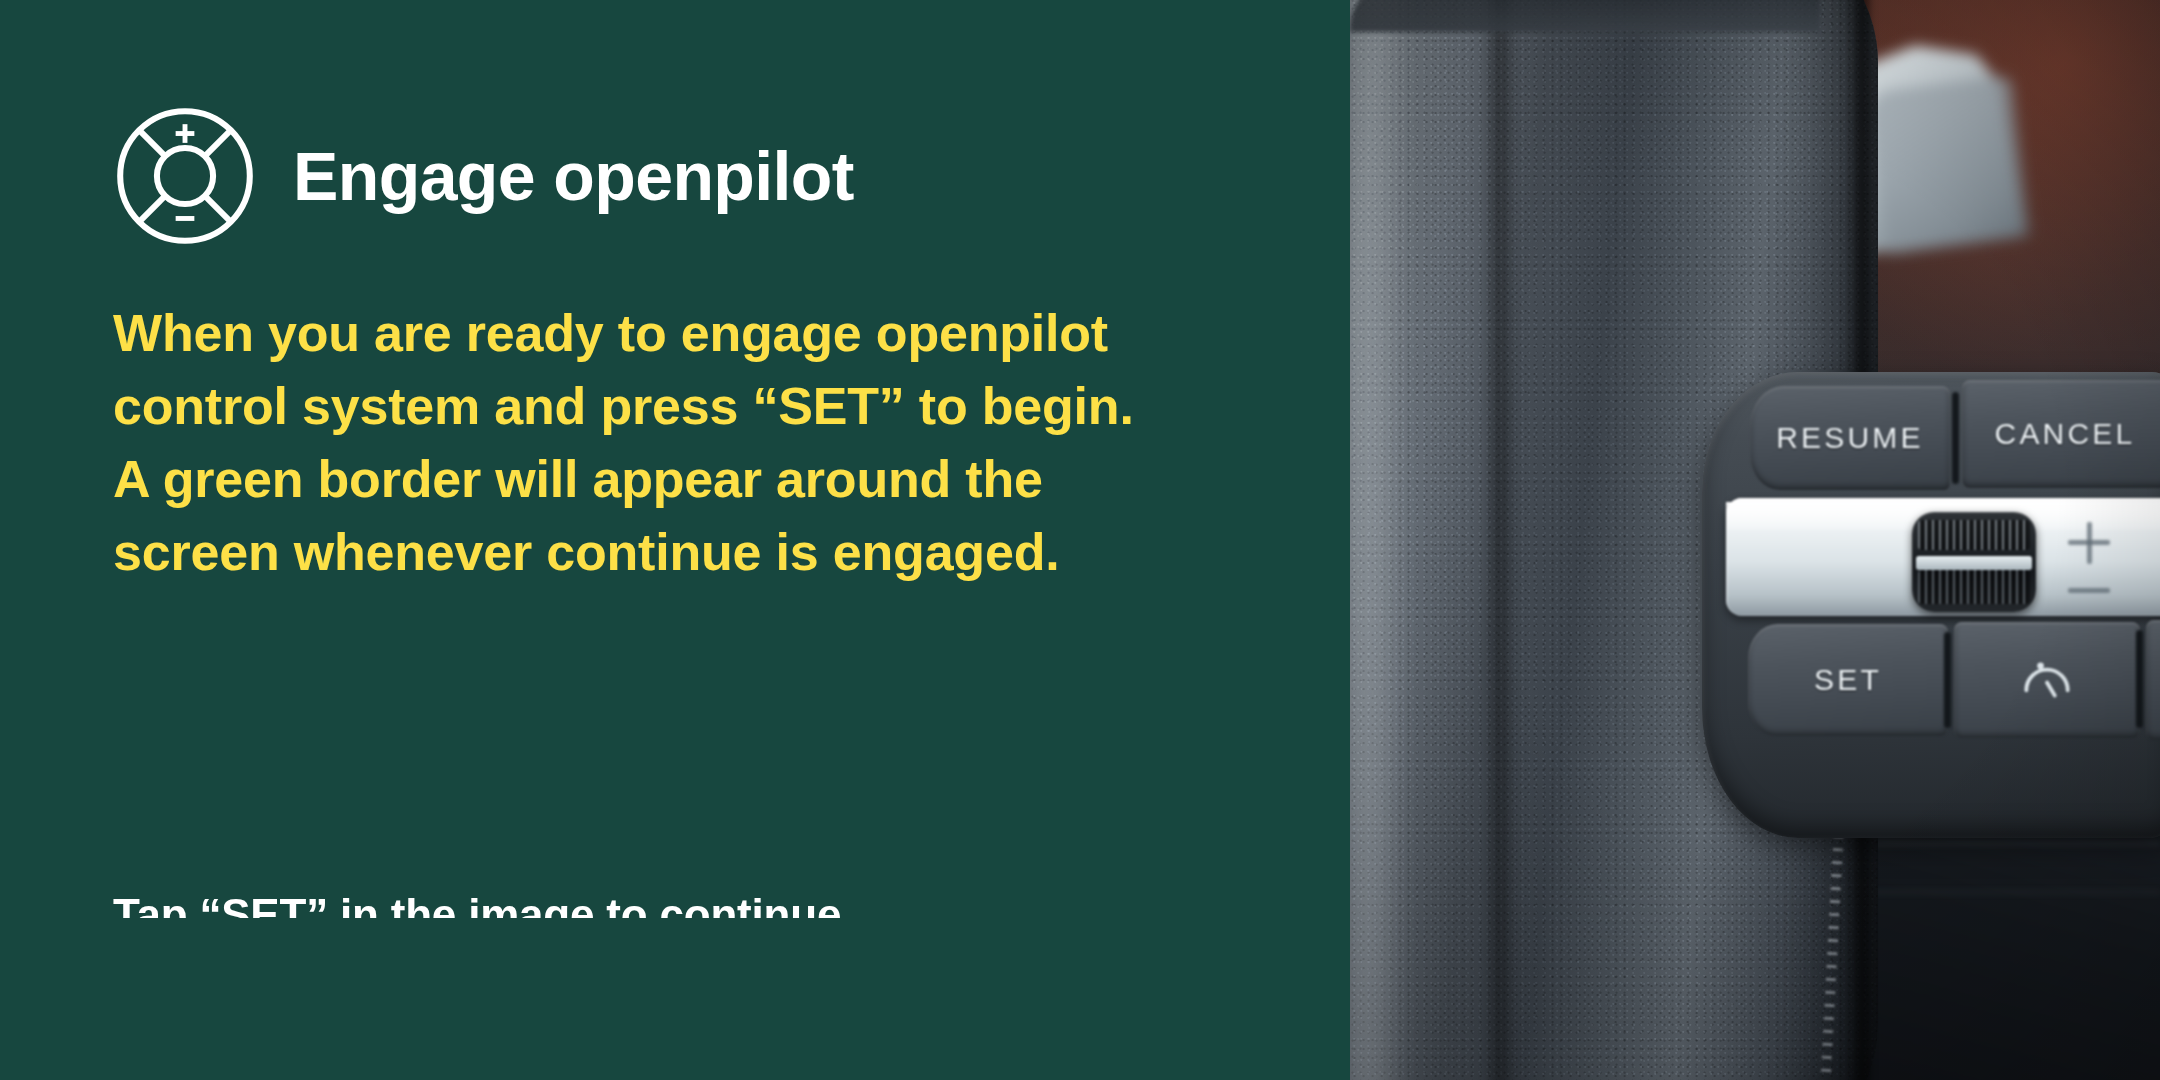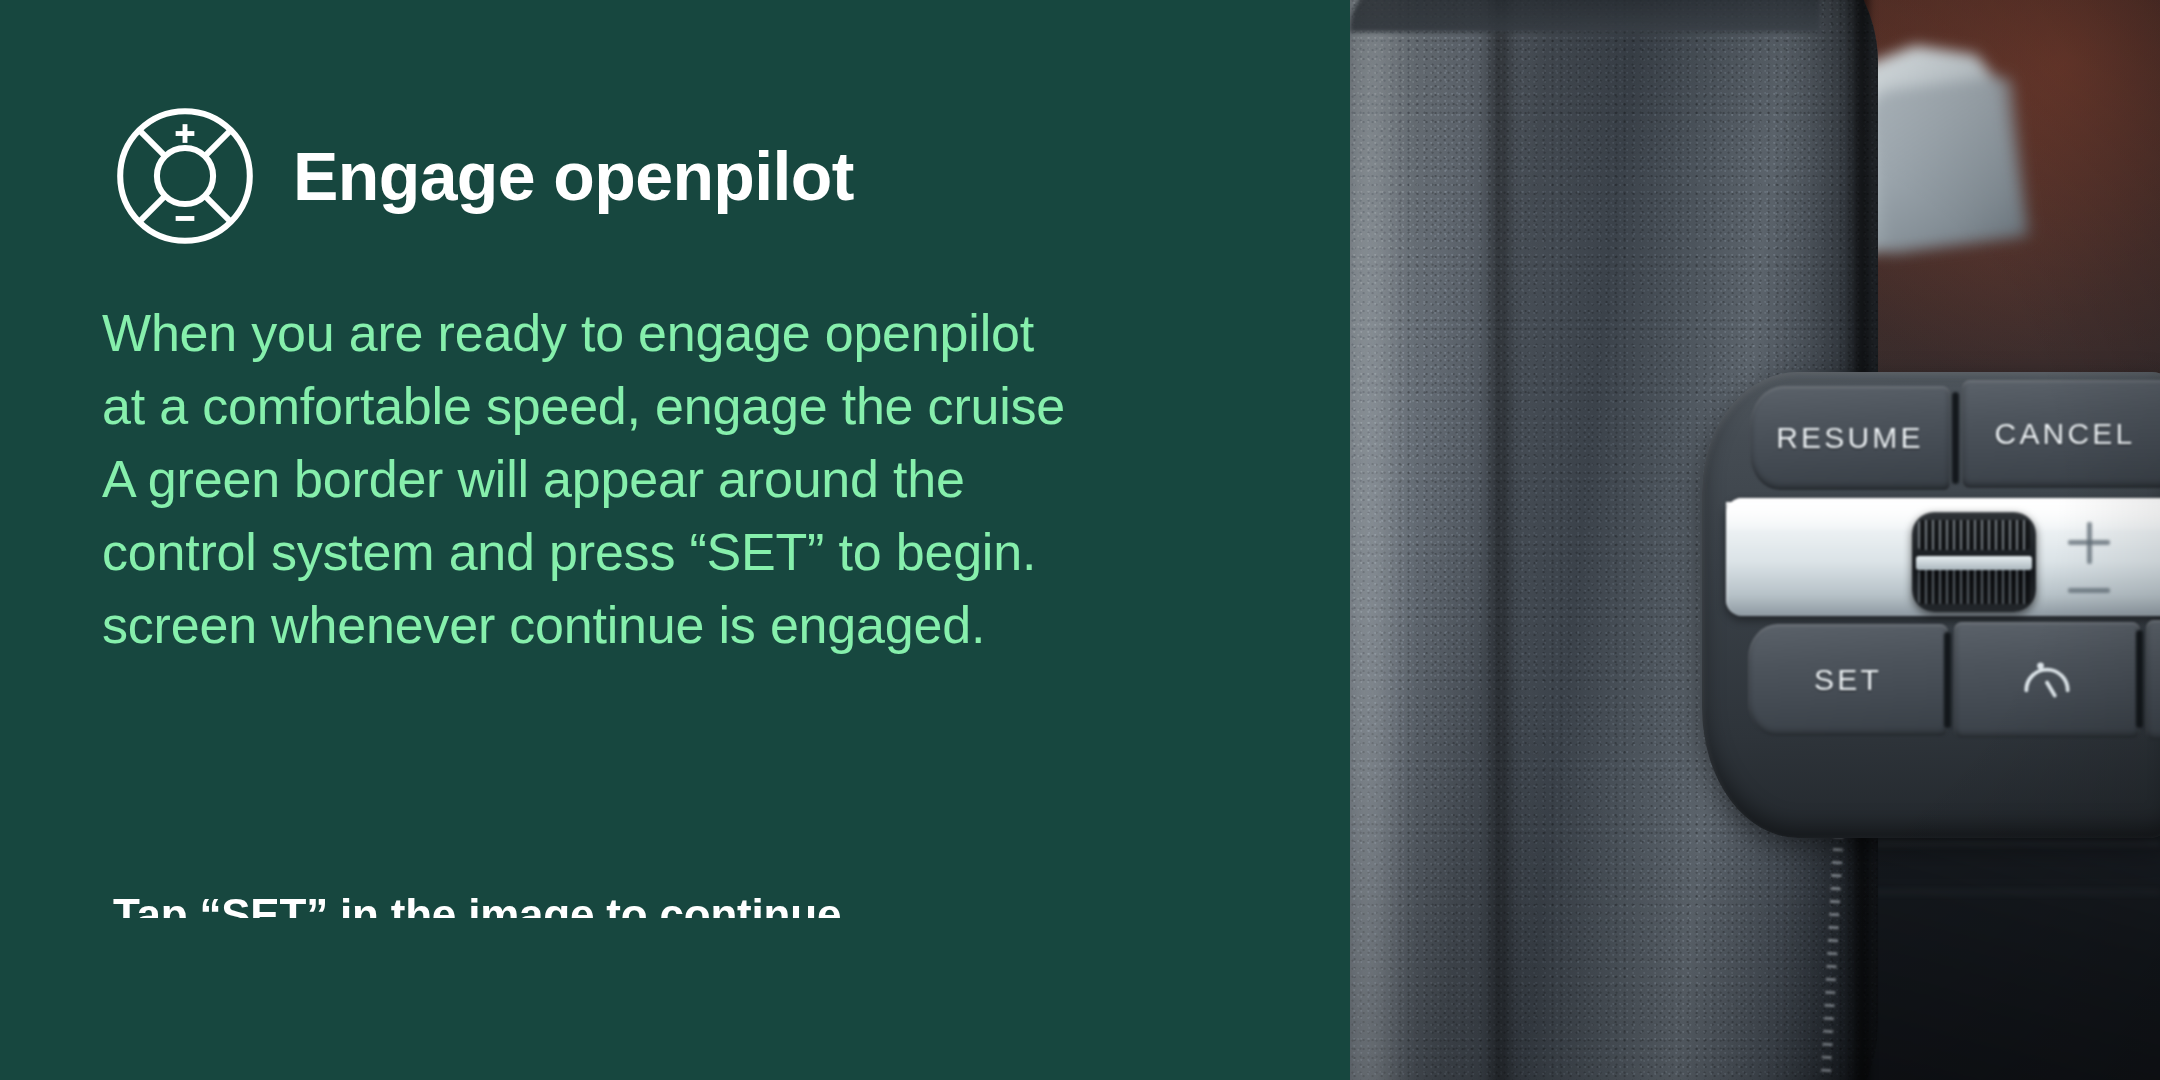--- a/index.html
+++ b/index.html
@@ -50,26 +50,26 @@
     font-size: 68px;
     font-weight: 700;
     color: #ffffff;
     letter-spacing: -0.6px;
     line-height: 1;
     white-space: nowrap;
   }
 
   .body-copy {
     position: absolute;
-    left: 102px;
+    left: 113px;
     top: 297px;
     width: 1180px;
     font-size: 52px;
-    font-weight: 400;
-    color: #86efac;
+    font-weight: 700;
+    color: #fde047;
     line-height: 73px;
     letter-spacing: -0.2px;
   }
   .body-copy .ln { display: block; white-space: nowrap; }
 
   .footer-cta {
     position: absolute;
     left: 113px;
     top: 890px;
     font-size: 44px;
@@ -342,23 +342,22 @@
         <line x1="43.5" y1="20.5" x2="56.5" y2="20.5" stroke="#ffffff" stroke-width="3.4" stroke-linecap="butt"></line>
         <line x1="50" y1="14" x2="50" y2="27" stroke="#ffffff" stroke-width="3.4" stroke-linecap="butt"></line>
         <line x1="43.5" y1="79.5" x2="56.5" y2="79.5" stroke="#ffffff" stroke-width="3.4" stroke-linecap="butt"></line>
       </svg>
 
       <h1 class="page-title">Engage openpilot</h1>
     </div>
 
     <div class="body-copy">
       <span class="ln">When you are ready to engage openpilot</span>
-      <span class="ln">at a comfortable speed, engage the cruise</span>
+      <span class="ln">control system and press “SET” to begin.</span>
       <span class="ln">A green border will appear around the</span>
-      <span class="ln">control system and press “SET” to begin.</span>
       <span class="ln">screen whenever continue is engaged.</span>
     </div>
 
     <div class="footer-cta">Tap “SET” in the image to continue</div>
   </section>
 
   <section class="photo">
 
     <div class="bg-base"></div>
     <div class="bg-dark-top"></div>

